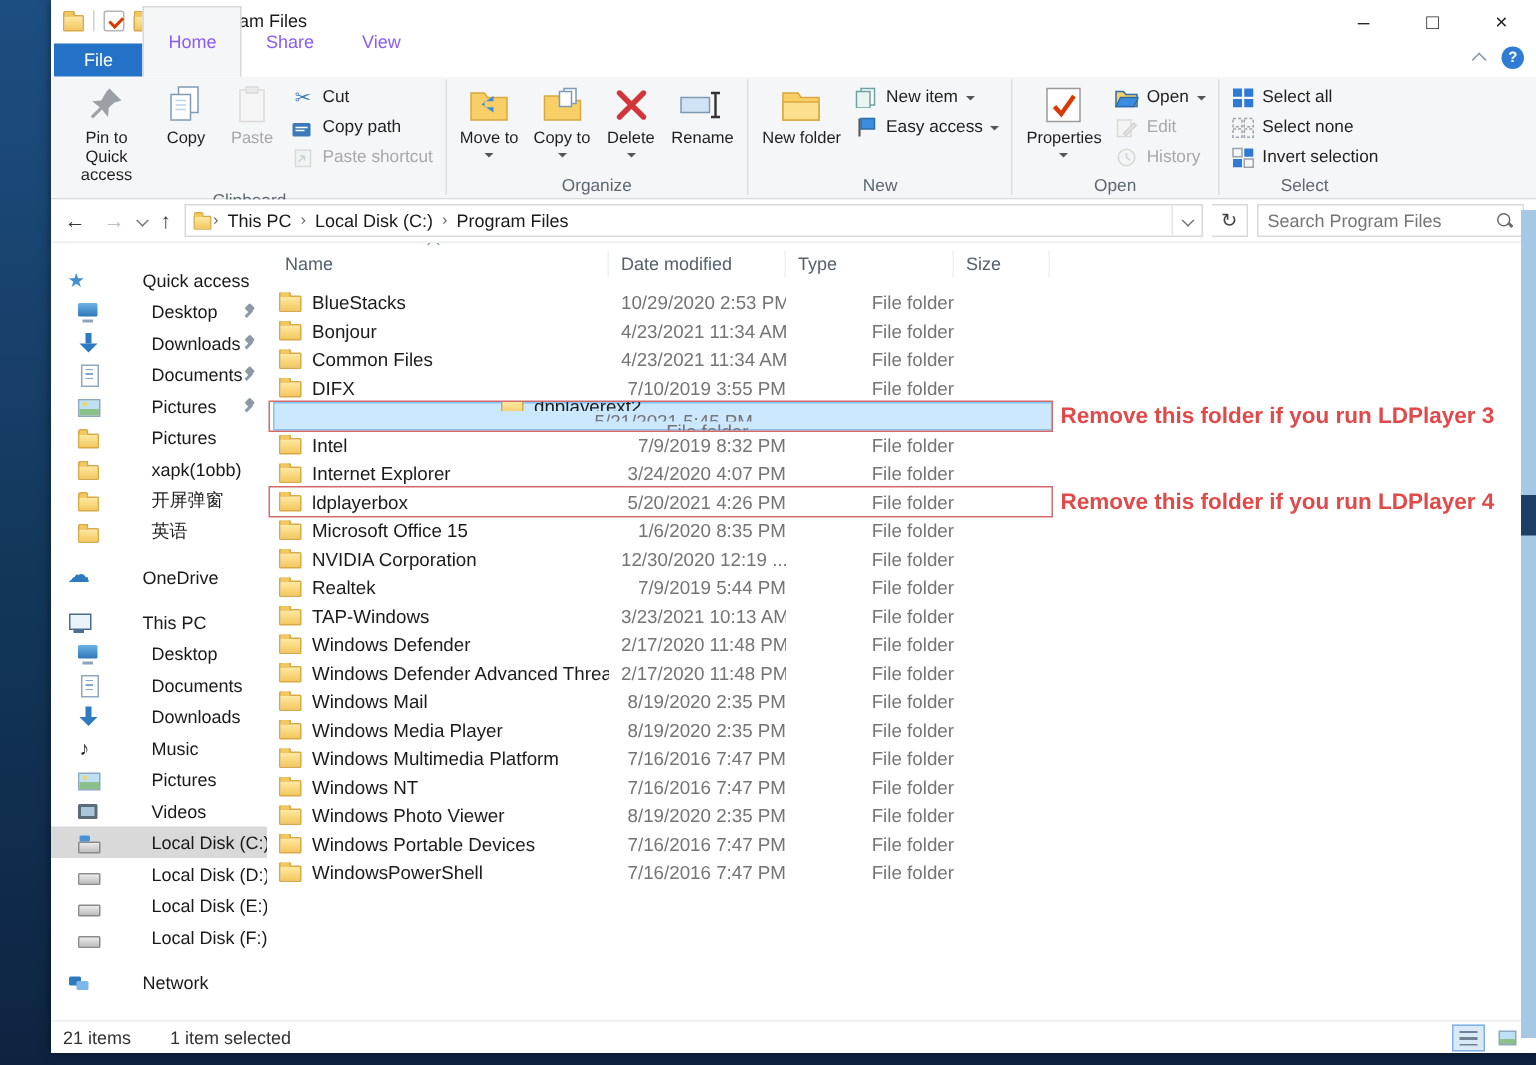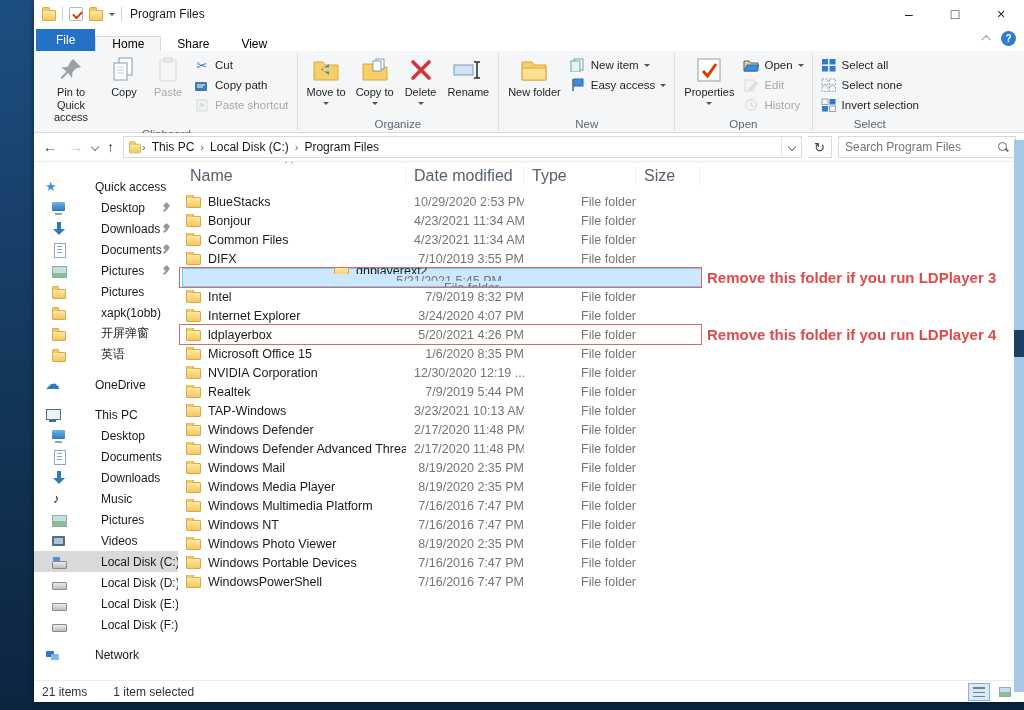--- a/index.html
+++ b/index.html
@@ -18,21 +18,21 @@
   .mini-fldr::before { content:""; position:absolute; left:-1px; top:-4px; width:6px; height:3px; background:#f3c75f; border:1px solid #d8a944; border-bottom:none; border-radius:2px 2px 0 0; }
   .qat-check { width:14px; height:14px; border:1px solid #b5b5b5; background:#fff; position:relative; border-radius:2px; }
   .qat-check::after { content:""; position:absolute; left:3px; top:3px; width:7px; height:4px; border-left:2px solid #d83b01; border-bottom:2px solid #d83b01; transform:rotate(-45deg); }
   .dar { display:inline-block; border:3.5px solid transparent; border-top-color:#555; margin-top:3px; }
   .title-text { margin-left:8px; }
   .wbtns { margin-left:auto; display:flex; height:100%; }
   .wbtn { width:46px; height:100%; display:flex; align-items:center; justify-content:center; font-size:14px; color:#222; background:none; border:none; font-family:inherit; }
 
   
   .tabsrow { height:23px; background:#fff; display:flex; align-items:flex-end; padding-left:2px; position:relative; }
-  .tab { border:none; background:none; font-size:12px; padding:0 16px; color:#000000; font-family:inherit; }
+  .tab { border:none; background:none; font-size:12px; padding:16px 16px; color:#8b5cf6; font-family:inherit; }
   .tab.file { background:var(--file-tab); color:#fff; padding:4px 20px; }
   .tab.active { background:#f5f6f7; border:1px solid #d8d9da; border-bottom:none; }
   .tabsrow-right { position:absolute; right:8px; top:3px; display:flex; align-items:center; gap:10px; }
   .chev-up { width:7px; height:7px; border-left:1.5px solid #8a98a6; border-top:1.5px solid #8a98a6; transform:rotate(45deg) translateY(2px); }
   .help-circle { width:15px; height:15px; border-radius:50%; background:#2f7cd6; color:#fff; font-size:10px; font-weight:bold; display:flex; align-items:center; justify-content:center; border:none; font-family:inherit; }
 
   
   .ribbon { height:82px; background:#f5f6f7; border-bottom:1px solid #d8d9da; display:flex; align-items:stretch; padding-left:2px; }
   .rgroup { display:flex; flex-direction:column; padding:2px 4px 0 4px; }
   .rbody { display:flex; align-items:flex-start; flex:1; }
@@ -94,21 +94,21 @@
   .ic-video::before { content:""; position:absolute; left:1px; top:3px; width:13px; height:10px; background:#5a6b7a; border-radius:1px; }
   .ic-video::after { content:""; position:absolute; left:3px; top:5px; width:9px; height:6px; background:#aac6dd; }
   .ic-drive::before, .ic-drive-c::before { content:""; position:absolute; left:1px; top:7px; width:13px; height:6px; background:linear-gradient(#ececec,#bdbdbd); border:1px solid #8a8a8a; border-radius:1px; }
   .ic-drive-c::after { content:""; position:absolute; left:2px; top:3px; width:7px; height:4px; background:#4a90d9; border-radius:1px; }
   .ic-network::before { content:""; position:absolute; left:1px; top:4px; width:8px; height:6px; background:#2e7ac0; border-radius:1px; }
   .ic-network::after { content:""; position:absolute; left:6px; top:7px; width:8px; height:6px; background:#7db8e8; border-radius:1px; }
 
   
   .listarea { flex:1; position:relative; padding-left:4px; overflow:hidden; }
   .listhdr { display:flex; height:24px; align-items:center; font-size:12px; color:#54606c; margin-top:2px; }
-  .hcell { padding-left:8px; border-right:1px solid #eef0f2; height:18px; display:flex; align-items:center; background:none; border-top:none; border-bottom:none; border-left:none; font-family:inherit; font-size:16px; color:#54606c; position:relative; }
+  .hcell { padding-left:8px; border-right:1px solid #eef0f2; height:18px; display:flex; align-items:center; background:none; border-top:none; border-bottom:none; border-left:none; font-family:inherit; font-size:12px; color:#54606c; position:relative; }
   .h-name { width:224px; }
   .h-date { width:118px; }
   .h-type { width:112px; }
   .h-size { width:64px; }
   .sortcaret { position:absolute; left:104px; top:-7px; width:6px; height:6px; border-left:1.3px solid #98a4b0; border-top:1.3px solid #98a4b0; transform:rotate(45deg); }
   .rows { padding-top:4px; }
   .listline { display:flex; align-items:center; height:19px; position:relative;text-align:right; }
   .rowbox { display:flex; align-items:center; width:520px; height:19px; position:relative; padding-left:2px; }
   .rowbox.sel { background:var(--sel-bg); box-shadow:inset 0 0 0 1px var(--sel-border);flex-direction:column; }
   .rowbox.redbox::after { content:""; position:absolute; inset:-1px 0 -1px -3px; border:1px solid var(--annot-box); pointer-events:none; }

